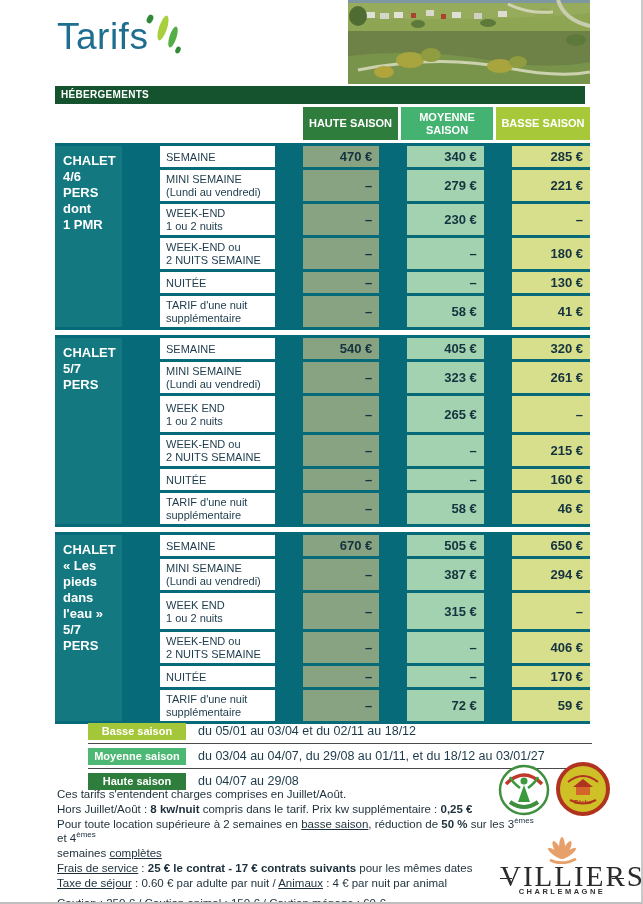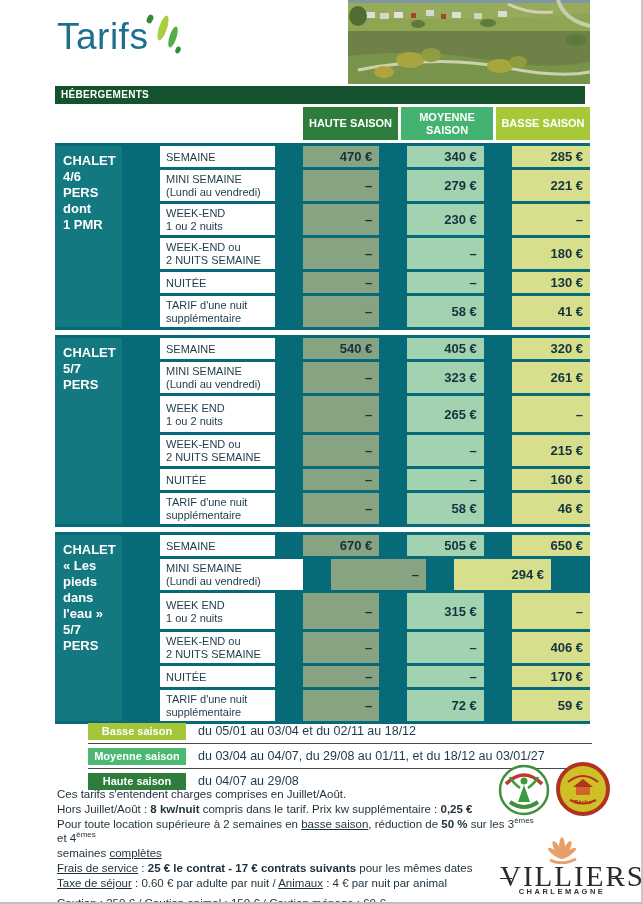--- a/index.html
+++ b/index.html
@@ -272,20 +272,21 @@
           <div class="cell price c-h">670 €</div>
           <div class="cell price c-m">505 €</div>
           <div class="cell price c-b">650 €</div>
         </div>
         <div class="trow r-md">
           <div class="cell lab">
               <span>MINI SEMAINE</span>
               <span>(Lundi au vendredi)</span>
             </div>
           <div class="cell price c-h">–</div>
+          <div class="cell price c-m">387 €</div>
           <div class="cell price c-b">294 €</div>
         </div>
         <div class="trow r-lg">
           <div class="cell lab">
               <span>WEEK END</span>
               <span>1 ou 2 nuits</span>
             </div>
           <div class="cell price c-h">–</div>
           <div class="cell price c-m">315 €</div>
           <div class="cell price c-b">–</div>

